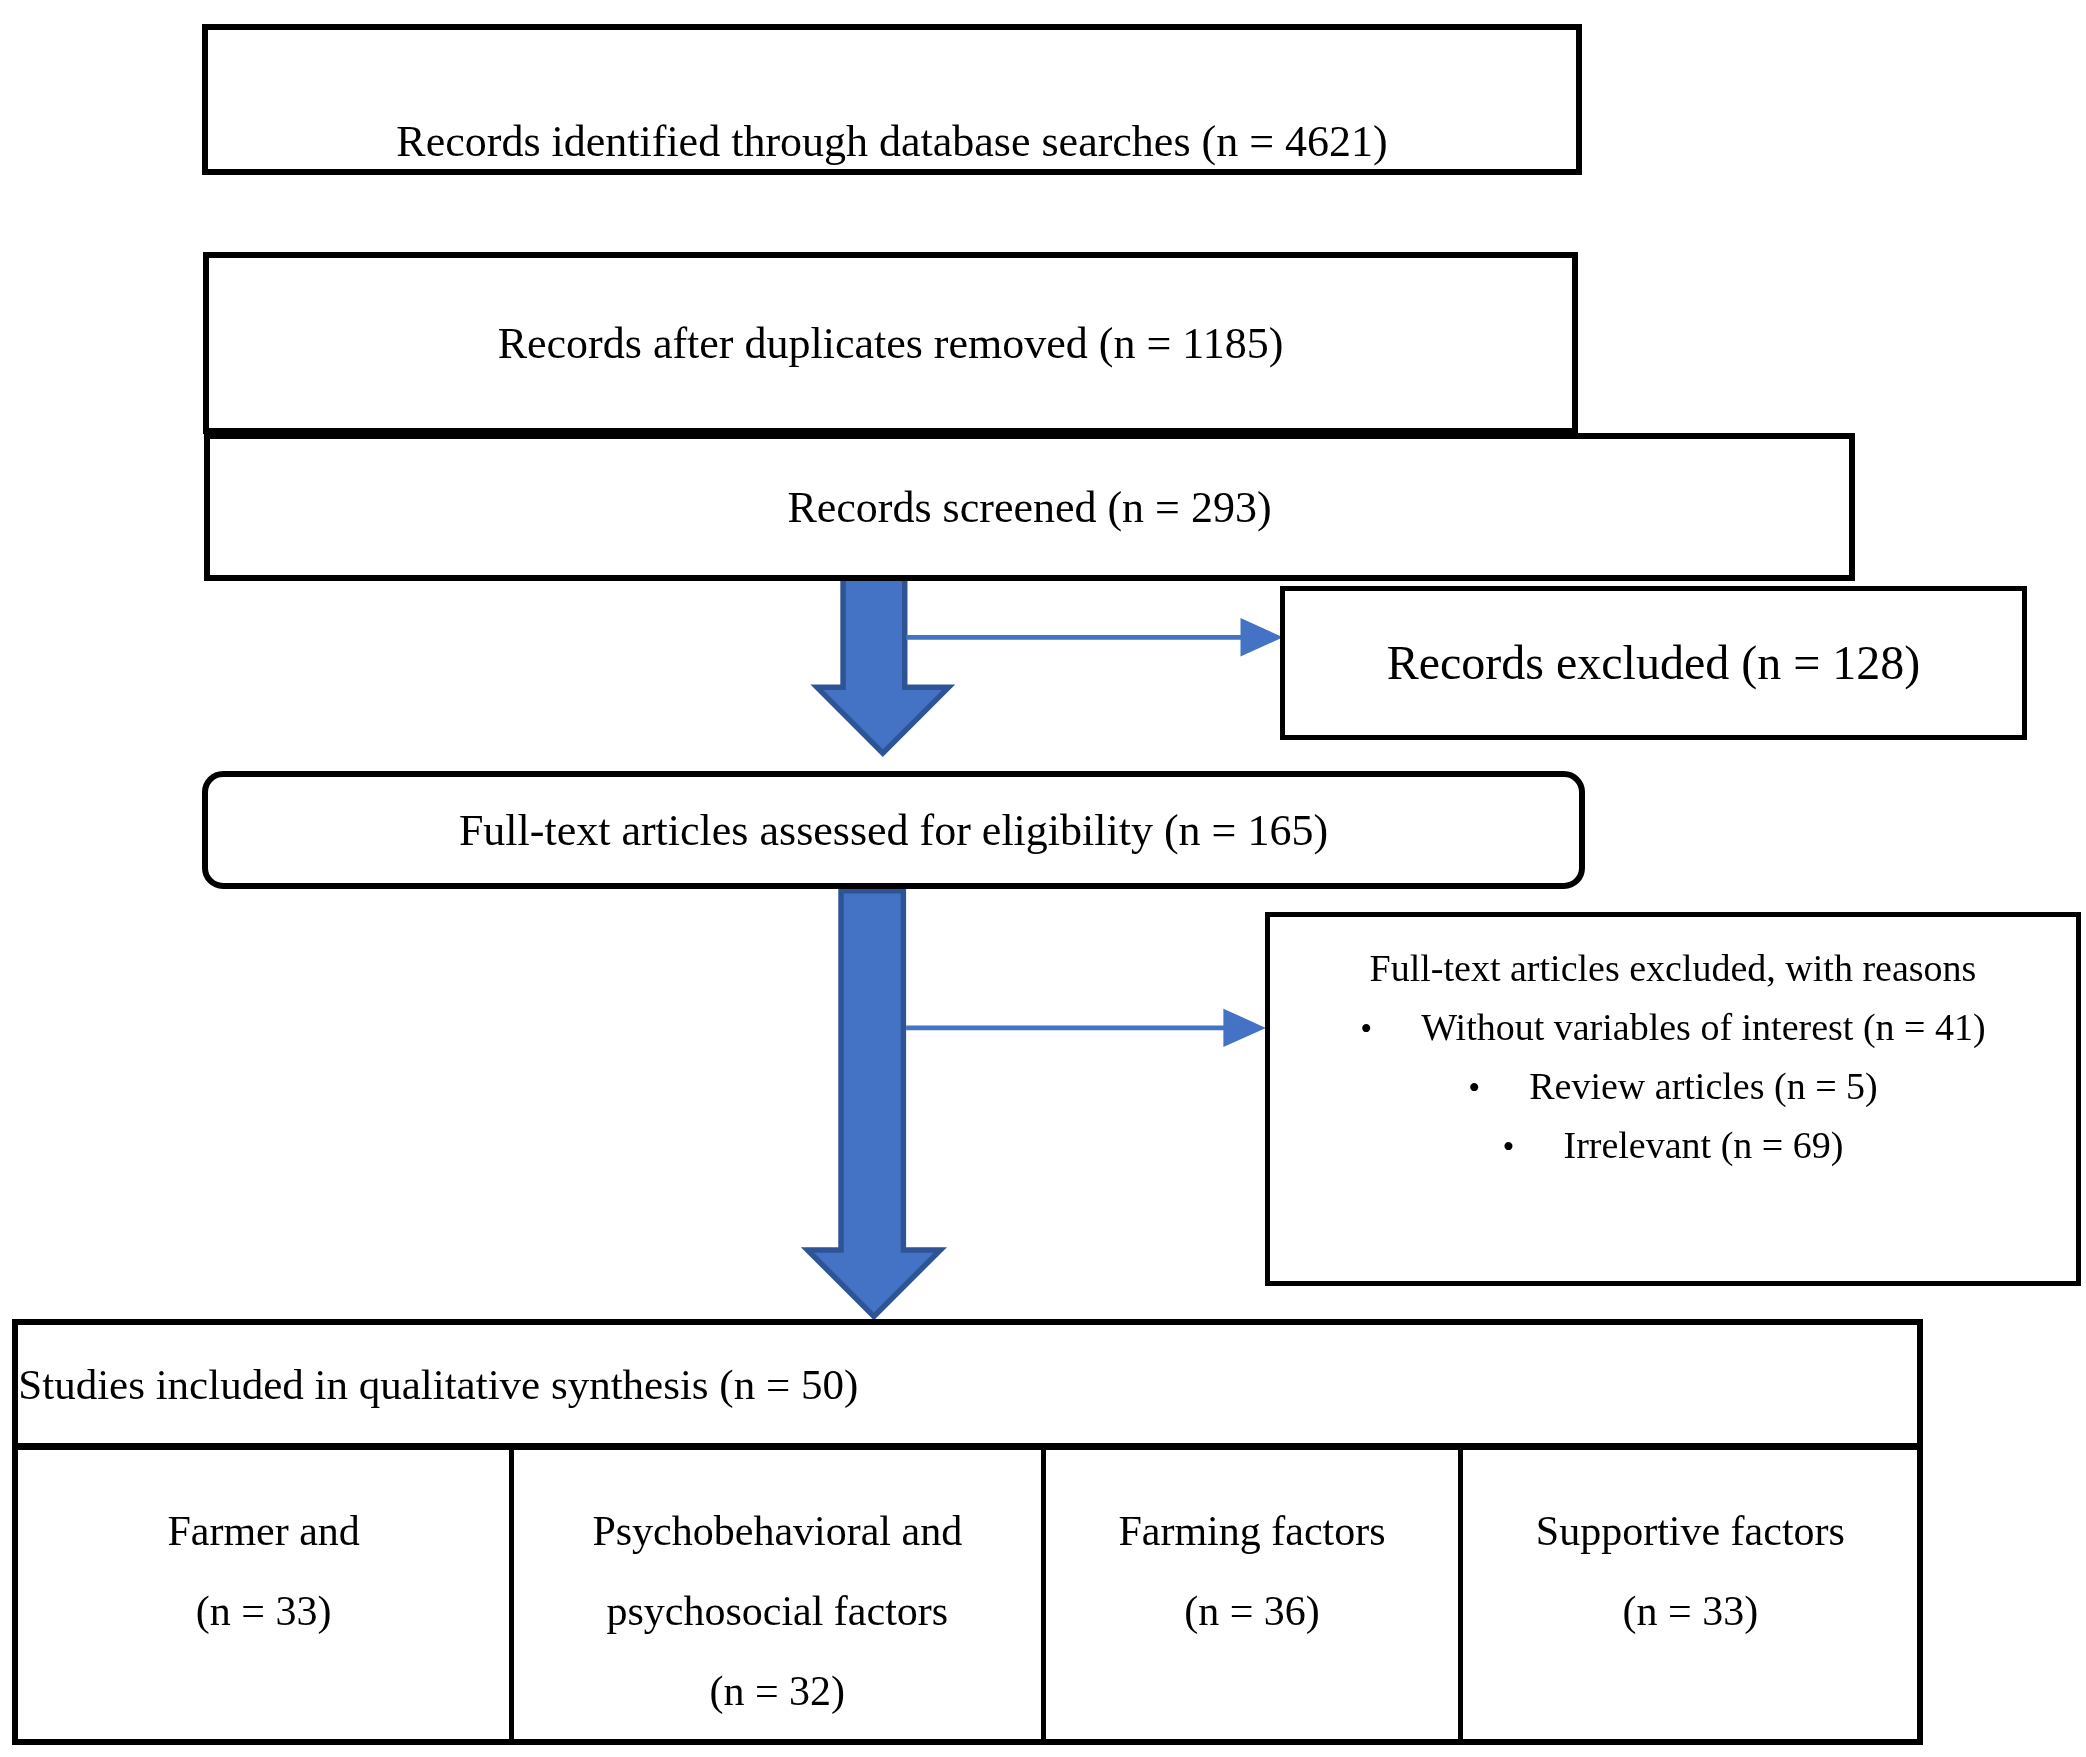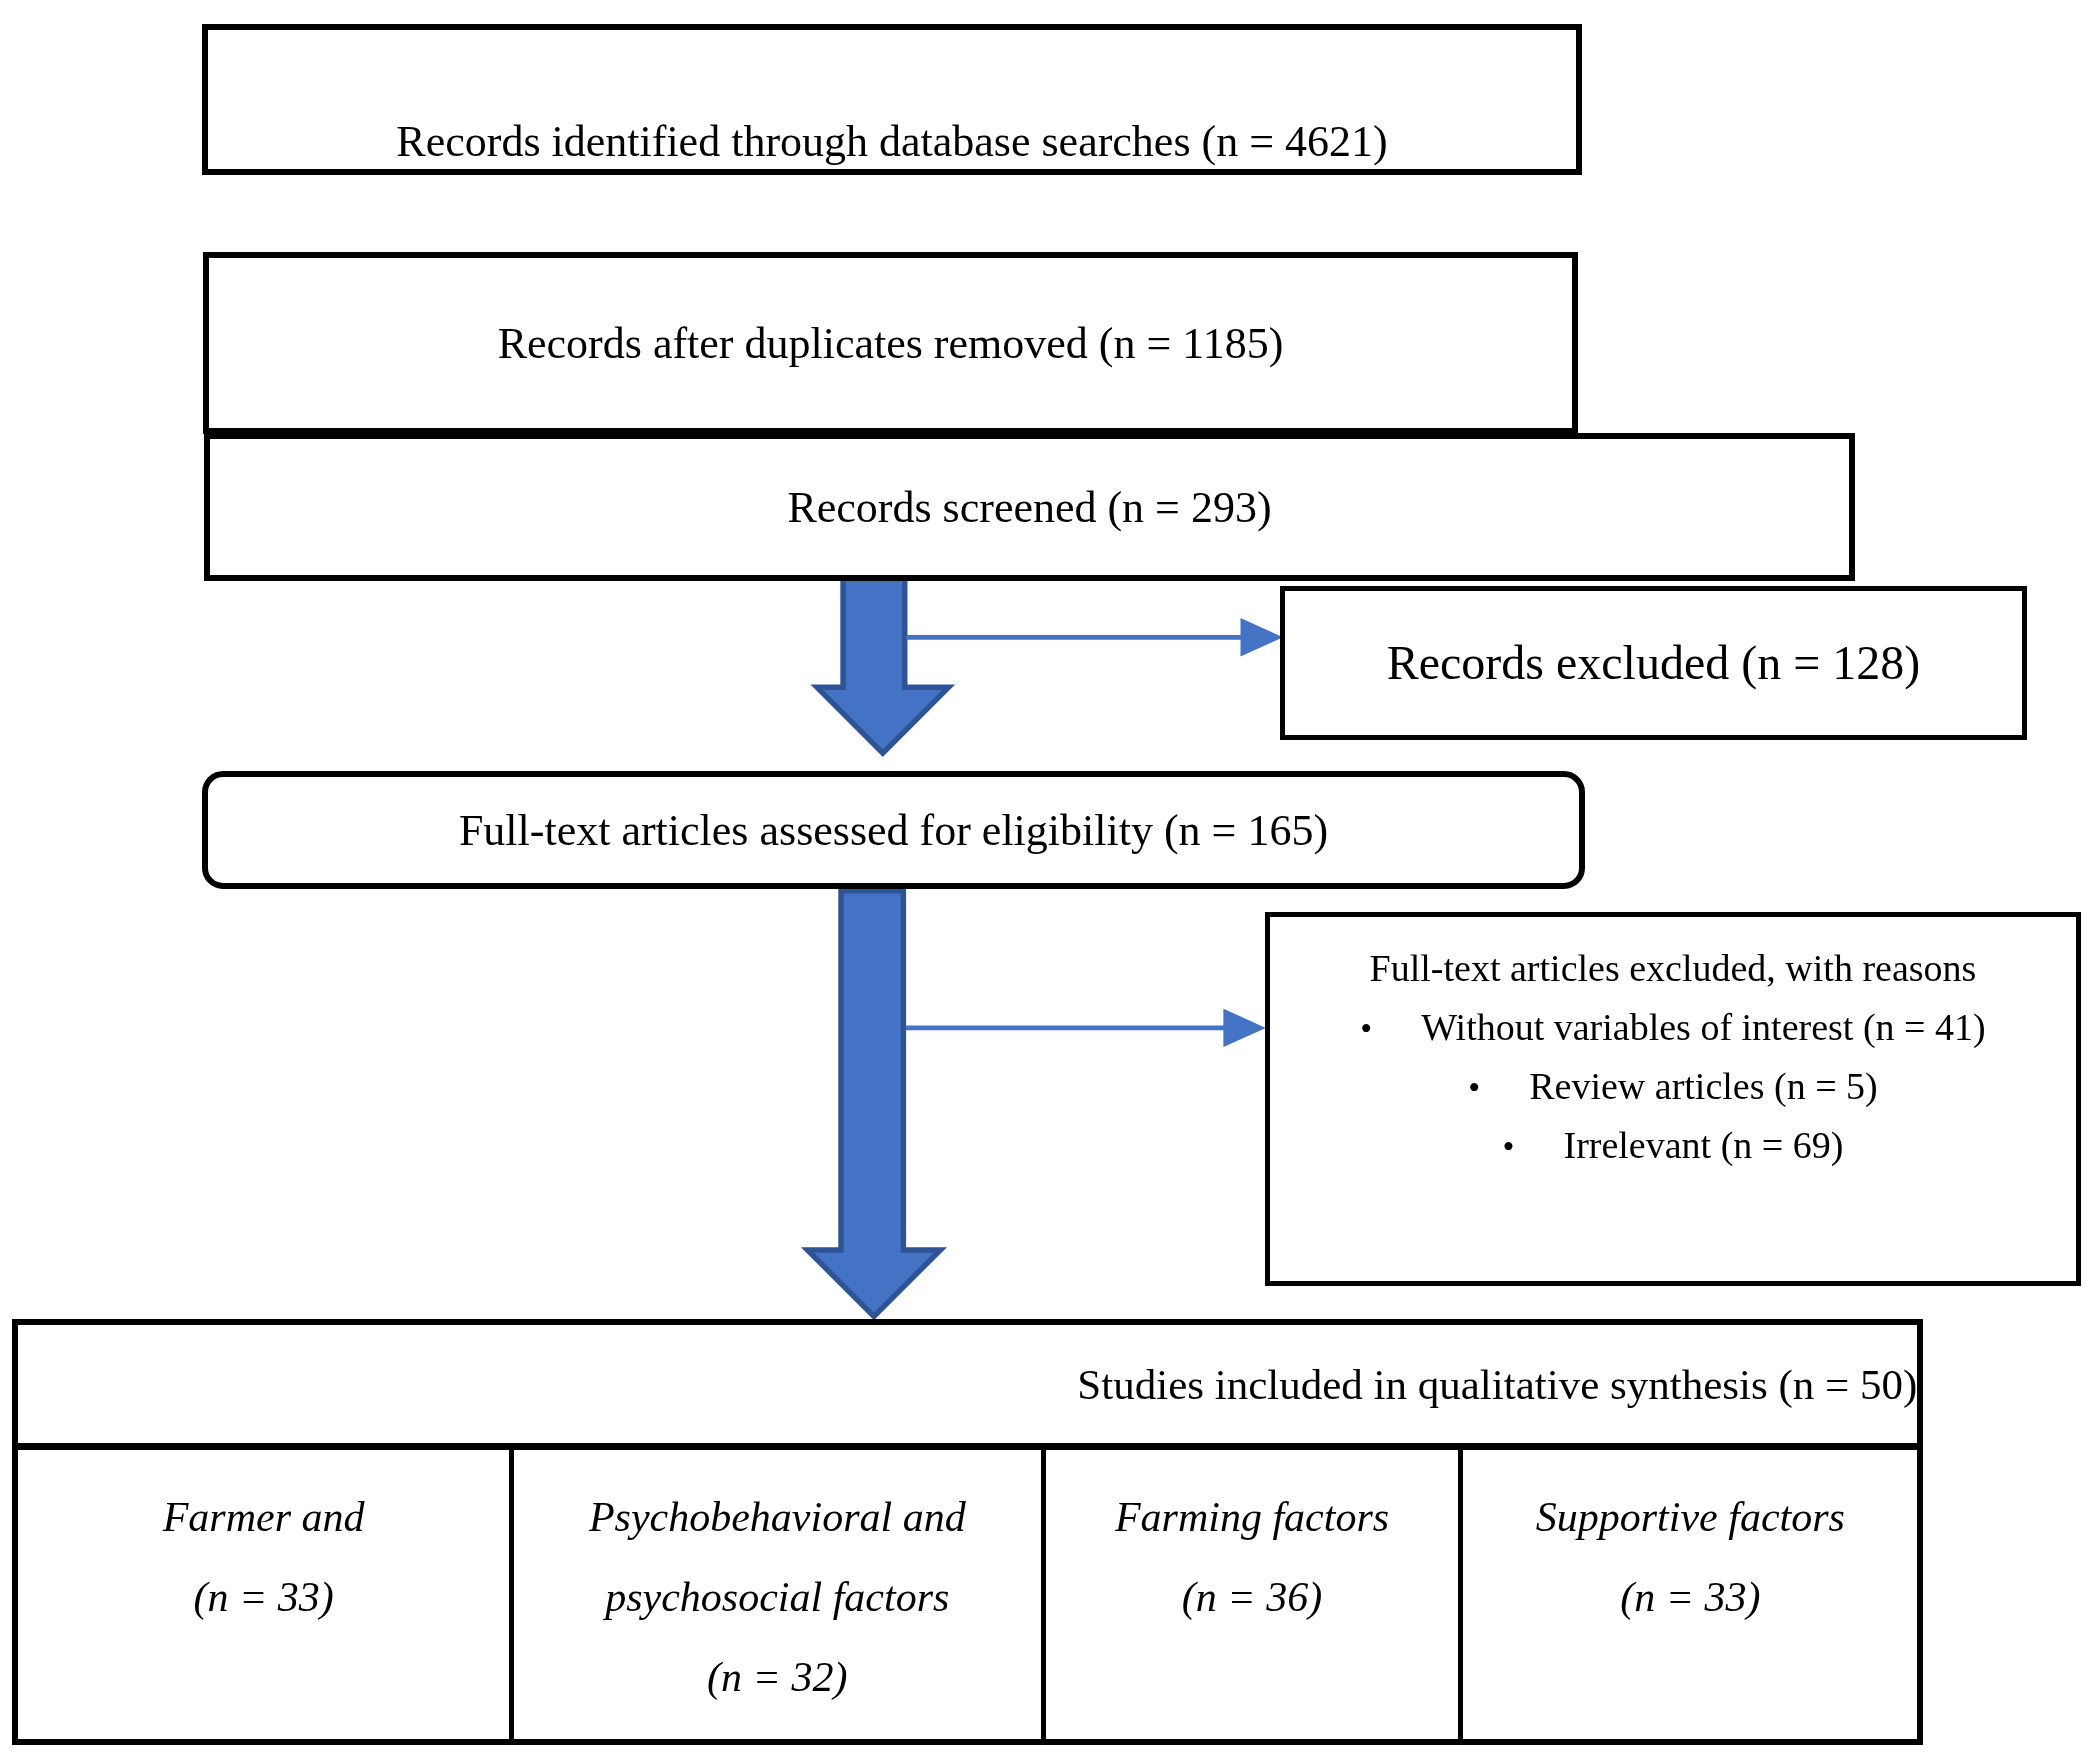--- a/index.html
+++ b/index.html
@@ -78,32 +78,31 @@
     border: 6.9px solid var(--border);
     display: flex;
     flex-direction: column;
   }
   .bottom-title {
     height: 125px;
     flex: 0 0 125px;
     border-bottom: 7.5px solid var(--border);
     display: flex;
     align-items: center;
-    justify-content: flex-end;
+    justify-content: flex-start;
     text-align: center;
     font-size: 43px;
   }
   .cells { display: flex; flex: 1 1 auto; }
   .cell {
     border-right: 5.5px solid var(--border);
     text-align: center;
     font-size: 42px;
-    padding-top: 28px;
+    padding-top: 42px;
     overflow: hidden;
-    font-style: italic;
   }
   .cell:last-child { border-right: none; }
   .cell > div { line-height: 1.9; }
   #cell-farmer     { width: 26.1%; }
   #cell-psycho     { width: 28.0%; }
   #cell-farming    { width: 22.0%; }
   #cell-supportive { width: 23.9%; }
 </style>
 </head>
 <body>

